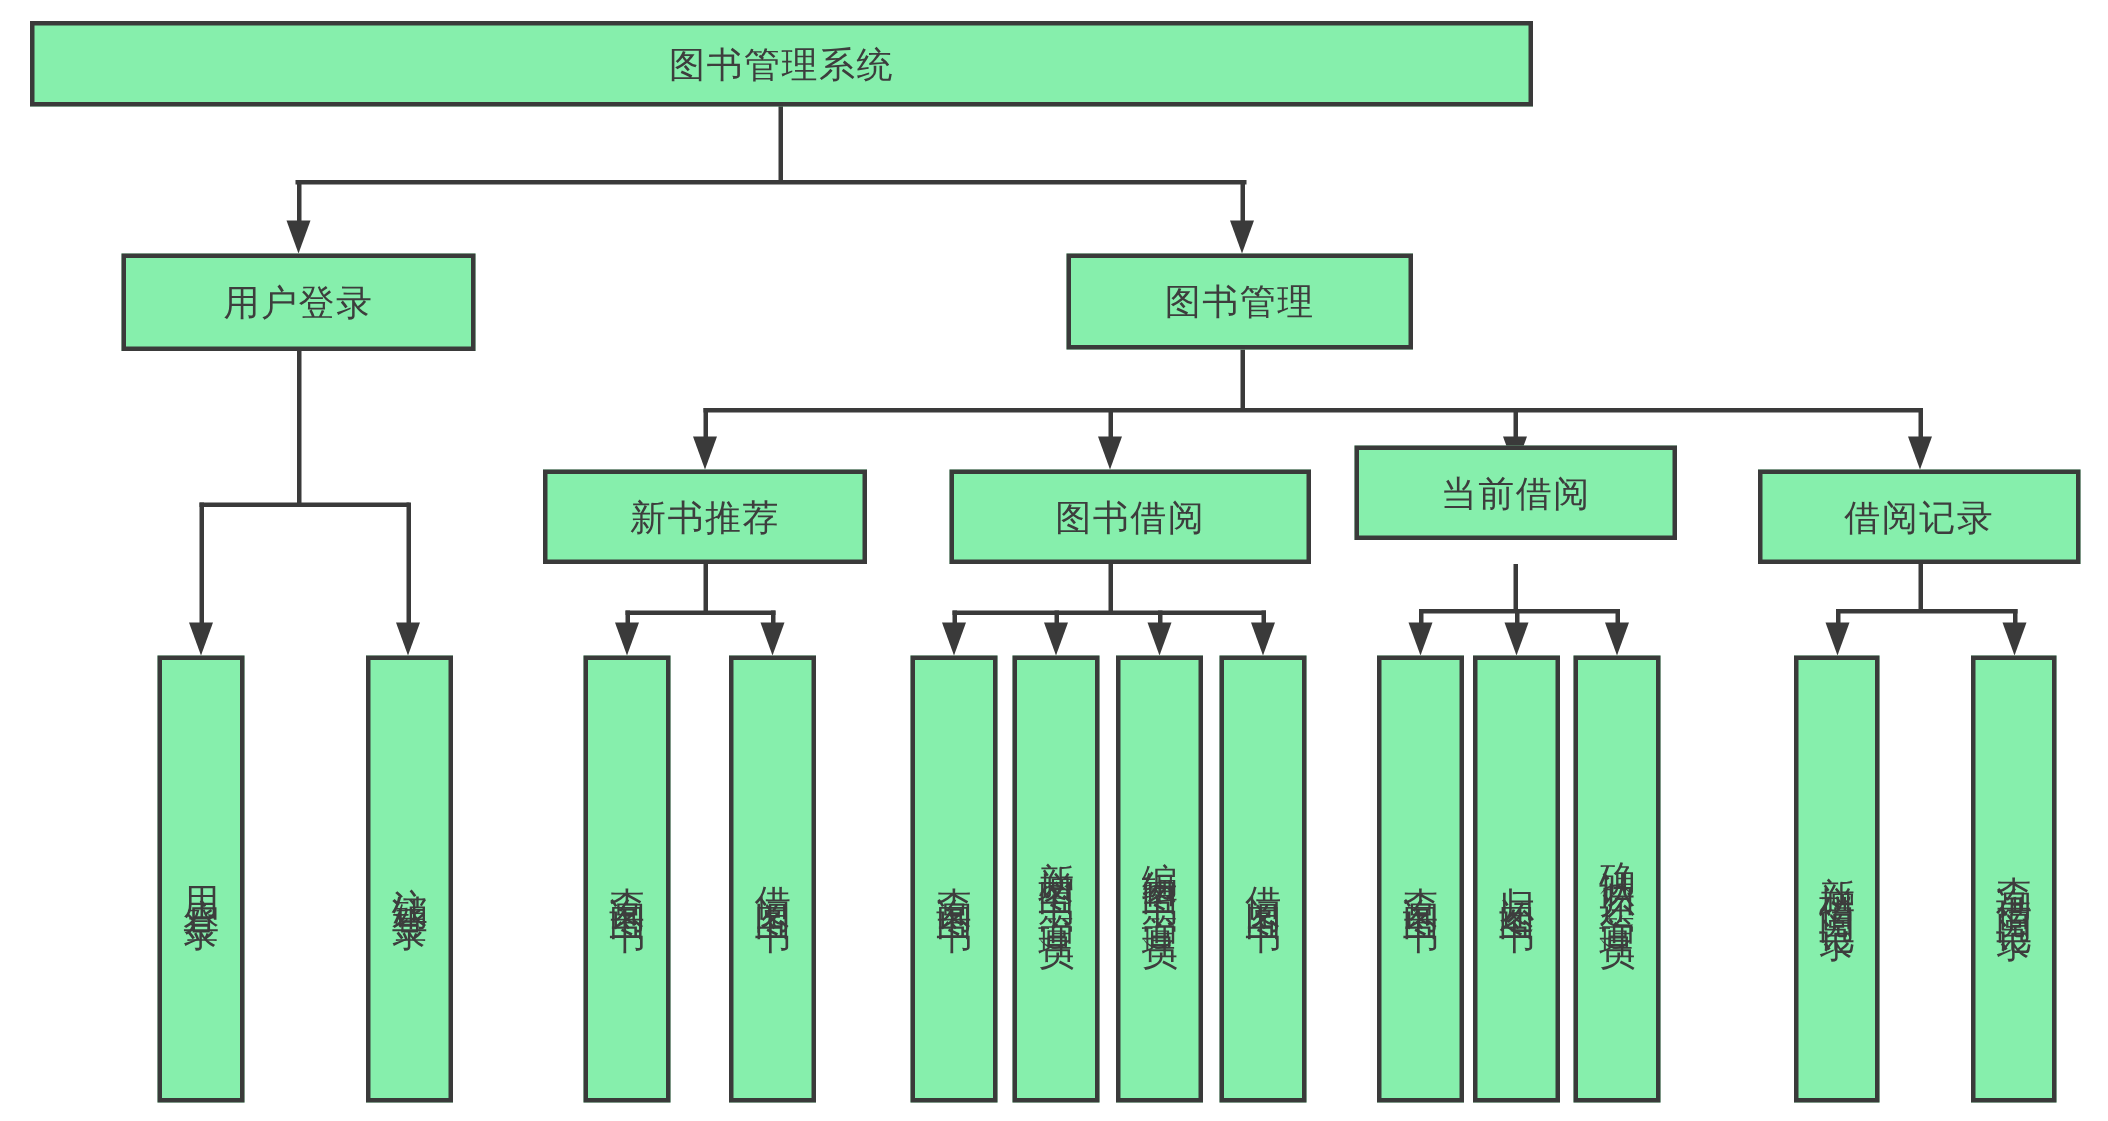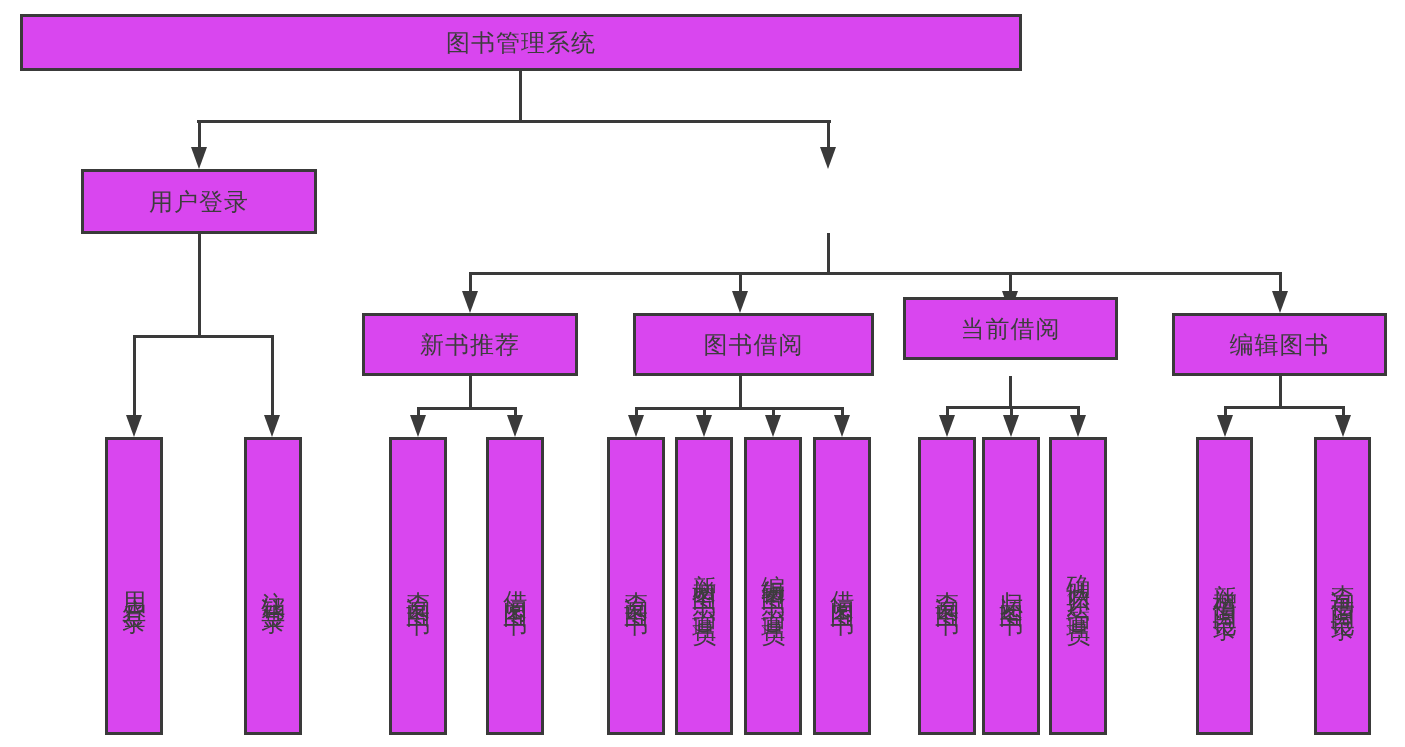--- a/index.html
+++ b/index.html
@@ -2,21 +2,21 @@
 <html><head>
 <meta charset="utf-8">
 <style>
   html,body { margin:0; padding:0; background:#ffffff; }
   .canvas {
     position:relative; width:1405px; height:747px; background:#ffffff;
     font-family:"DejaVu Sans","Liberation Sans",sans-serif; overflow:hidden;
   }
   .node {
     position:absolute; box-sizing:border-box;
-    border:3px solid #3a3a3a; background:#d946ef;
+    border:3px solid #3a3a3a; background:#86efac;
     display:flex; align-items:center; justify-content:center;
     color:#3d3d3d;
   }
   .h-node span { font-size:24px; letter-spacing:1px; white-space:nowrap; }
   .v-node span {
     writing-mode:vertical-rl; text-orientation:mixed;
     font-size:24px; line-height:1.1; letter-spacing:7px; white-space:nowrap;
   }
   .vline, .hline { position:absolute; background:#3a3a3a; }
   .vline { width:3px; }
@@ -97,32 +97,35 @@
   <div class="vline" style="left:1342px; top:406px; height:13px;"></div>
   <div class="arrowhead" style="left:1335px; top:415px;"></div>
 
   <div class="node h-node" style="left:20px; top:14px; width:1002px; height:57px;">
     <span>图书管理系统</span>
   </div>
 
   <div class="node h-node" style="left:81px; top:169px; width:236px; height:65px;">
     <span>用户登录</span>
   </div>
+  <div class="node h-node" style="left:711px; top:169px; width:231px; height:64px;">
+    <span>图书管理</span>
+  </div>
 
   <div class="node h-node" style="left:362px; top:313px; width:216px; height:63px;">
     <span>新书推荐</span>
   </div>
   <div class="node h-node" style="left:633px; top:313px; width:241px; height:63px;">
     <span>图书借阅</span>
   </div>
   <div class="node h-node" style="left:903px; top:297px; width:215px; height:63px;">
     <span>当前借阅</span>
   </div>
   <div class="node h-node" style="left:1172px; top:313px; width:215px; height:63px;">
-    <span>编辑图书</span>
+    <span>借阅记录</span>
   </div>
 
   <div class="node v-node" style="left:105px; top:437px; width:58px; height:298px;">
     <span>用户登录</span>
   </div>
   <div class="node v-node" style="left:244px; top:437px; width:58px; height:298px;">
     <span>注销登录</span>
   </div>
 
   <div class="node v-node" style="left:389px; top:437px; width:58px; height:298px;">

